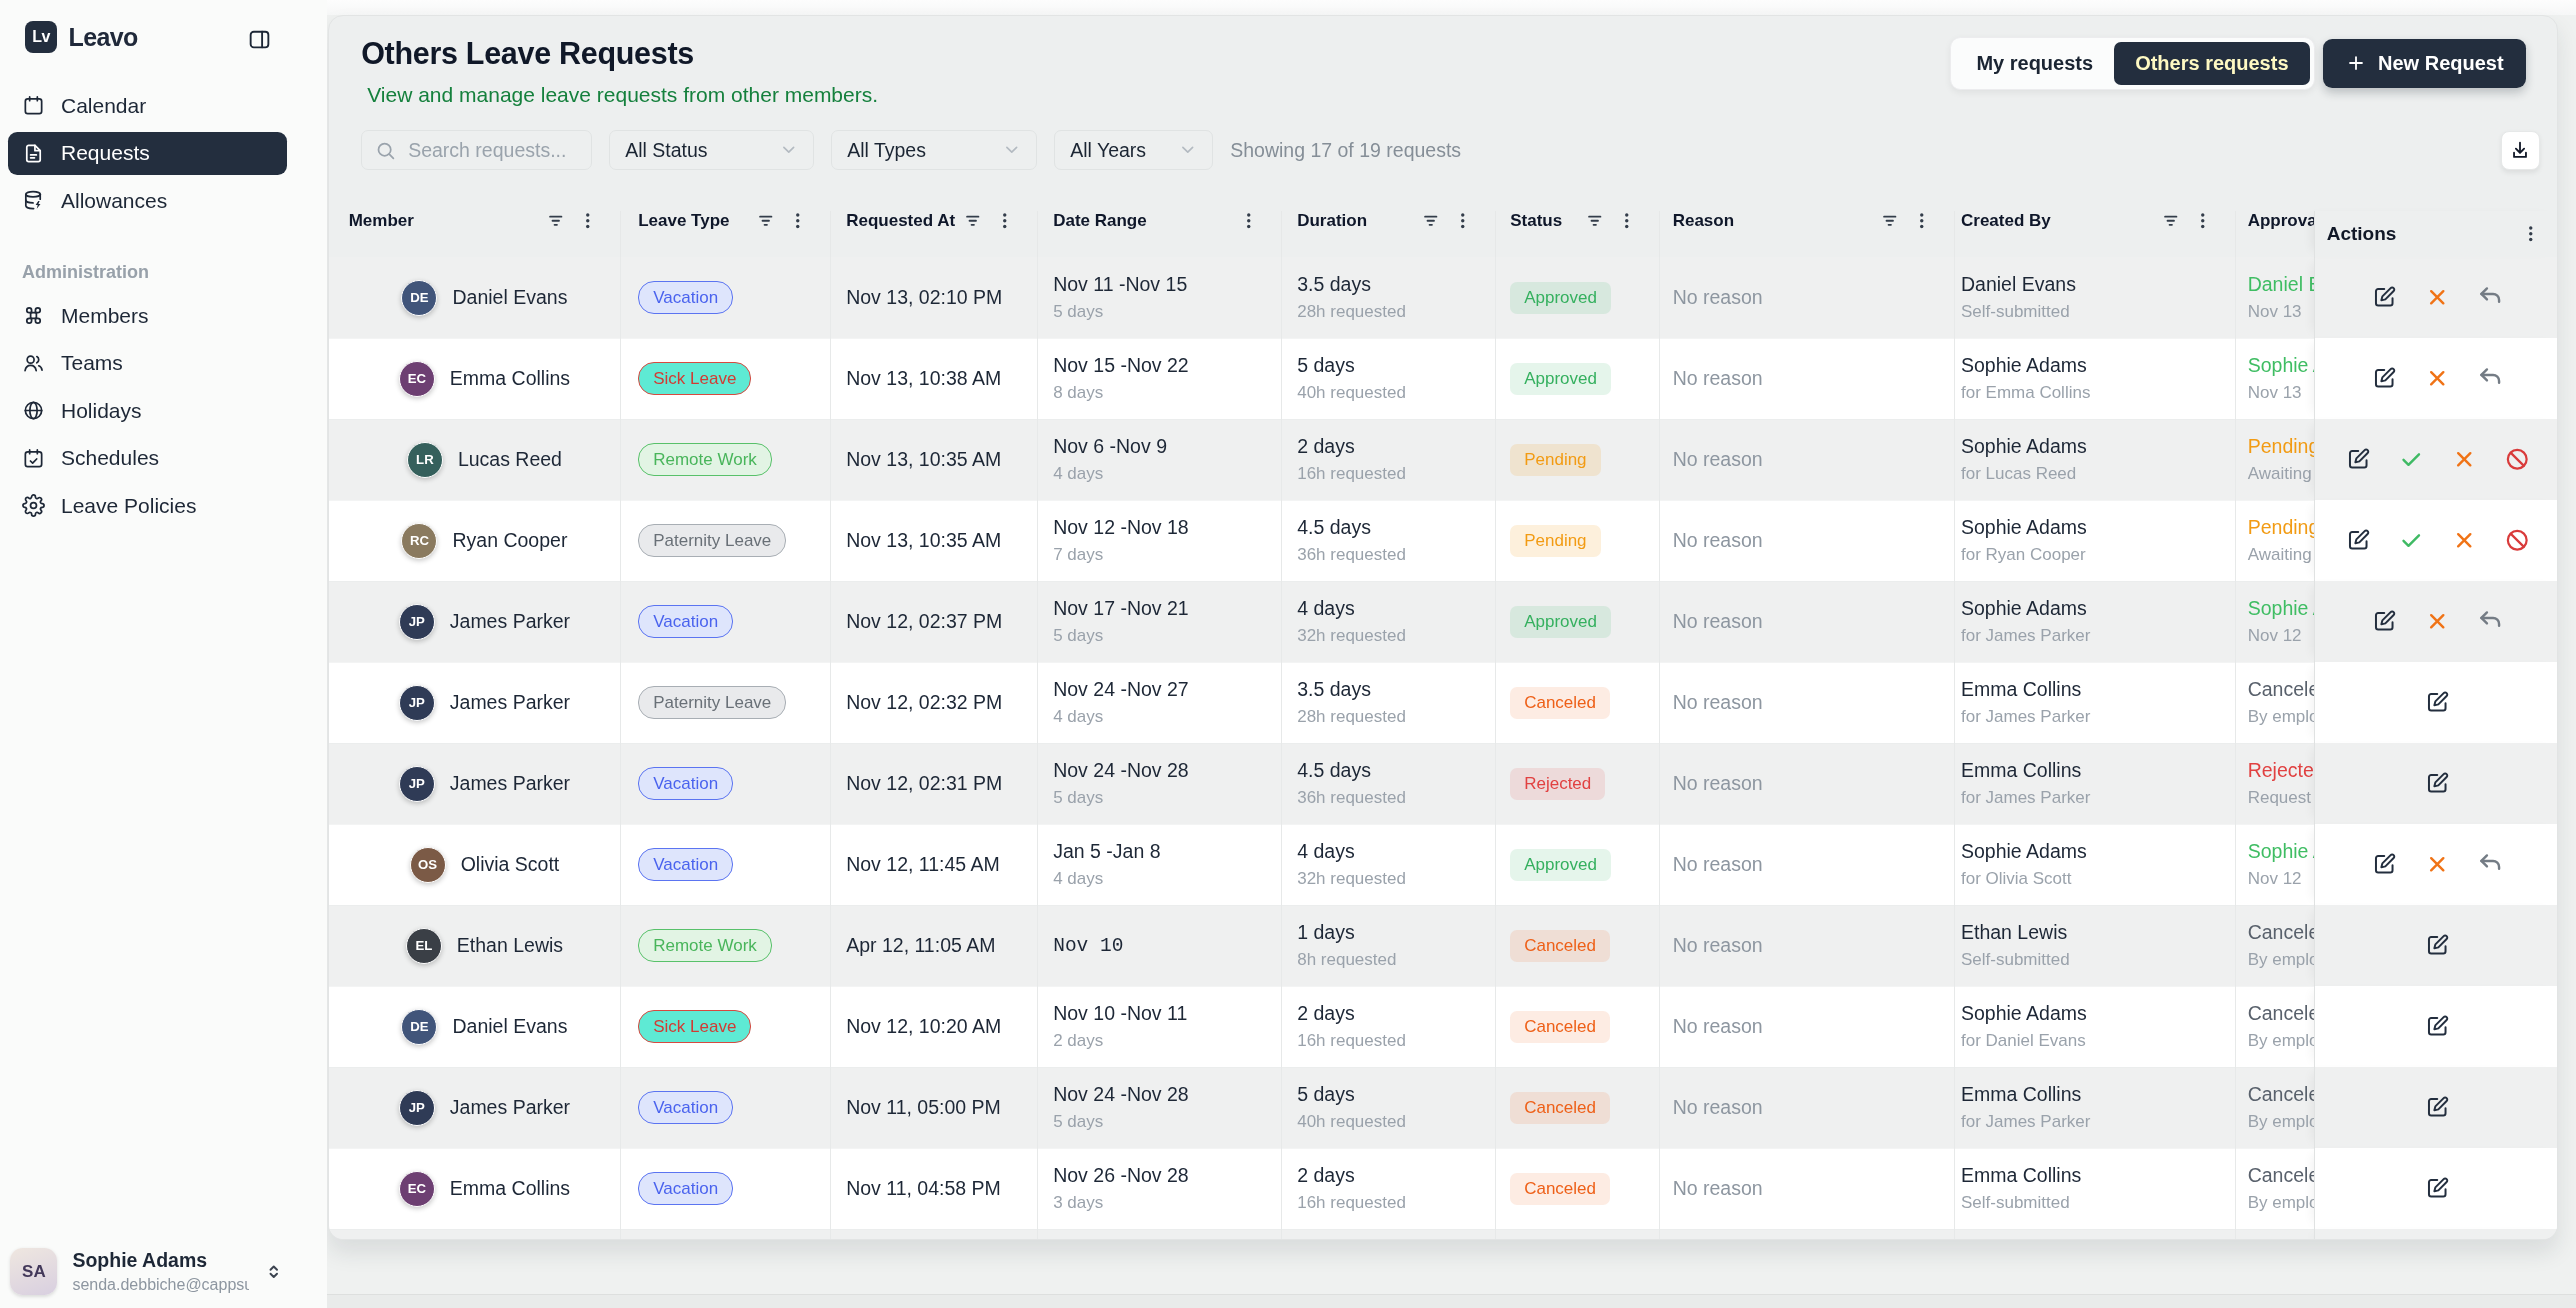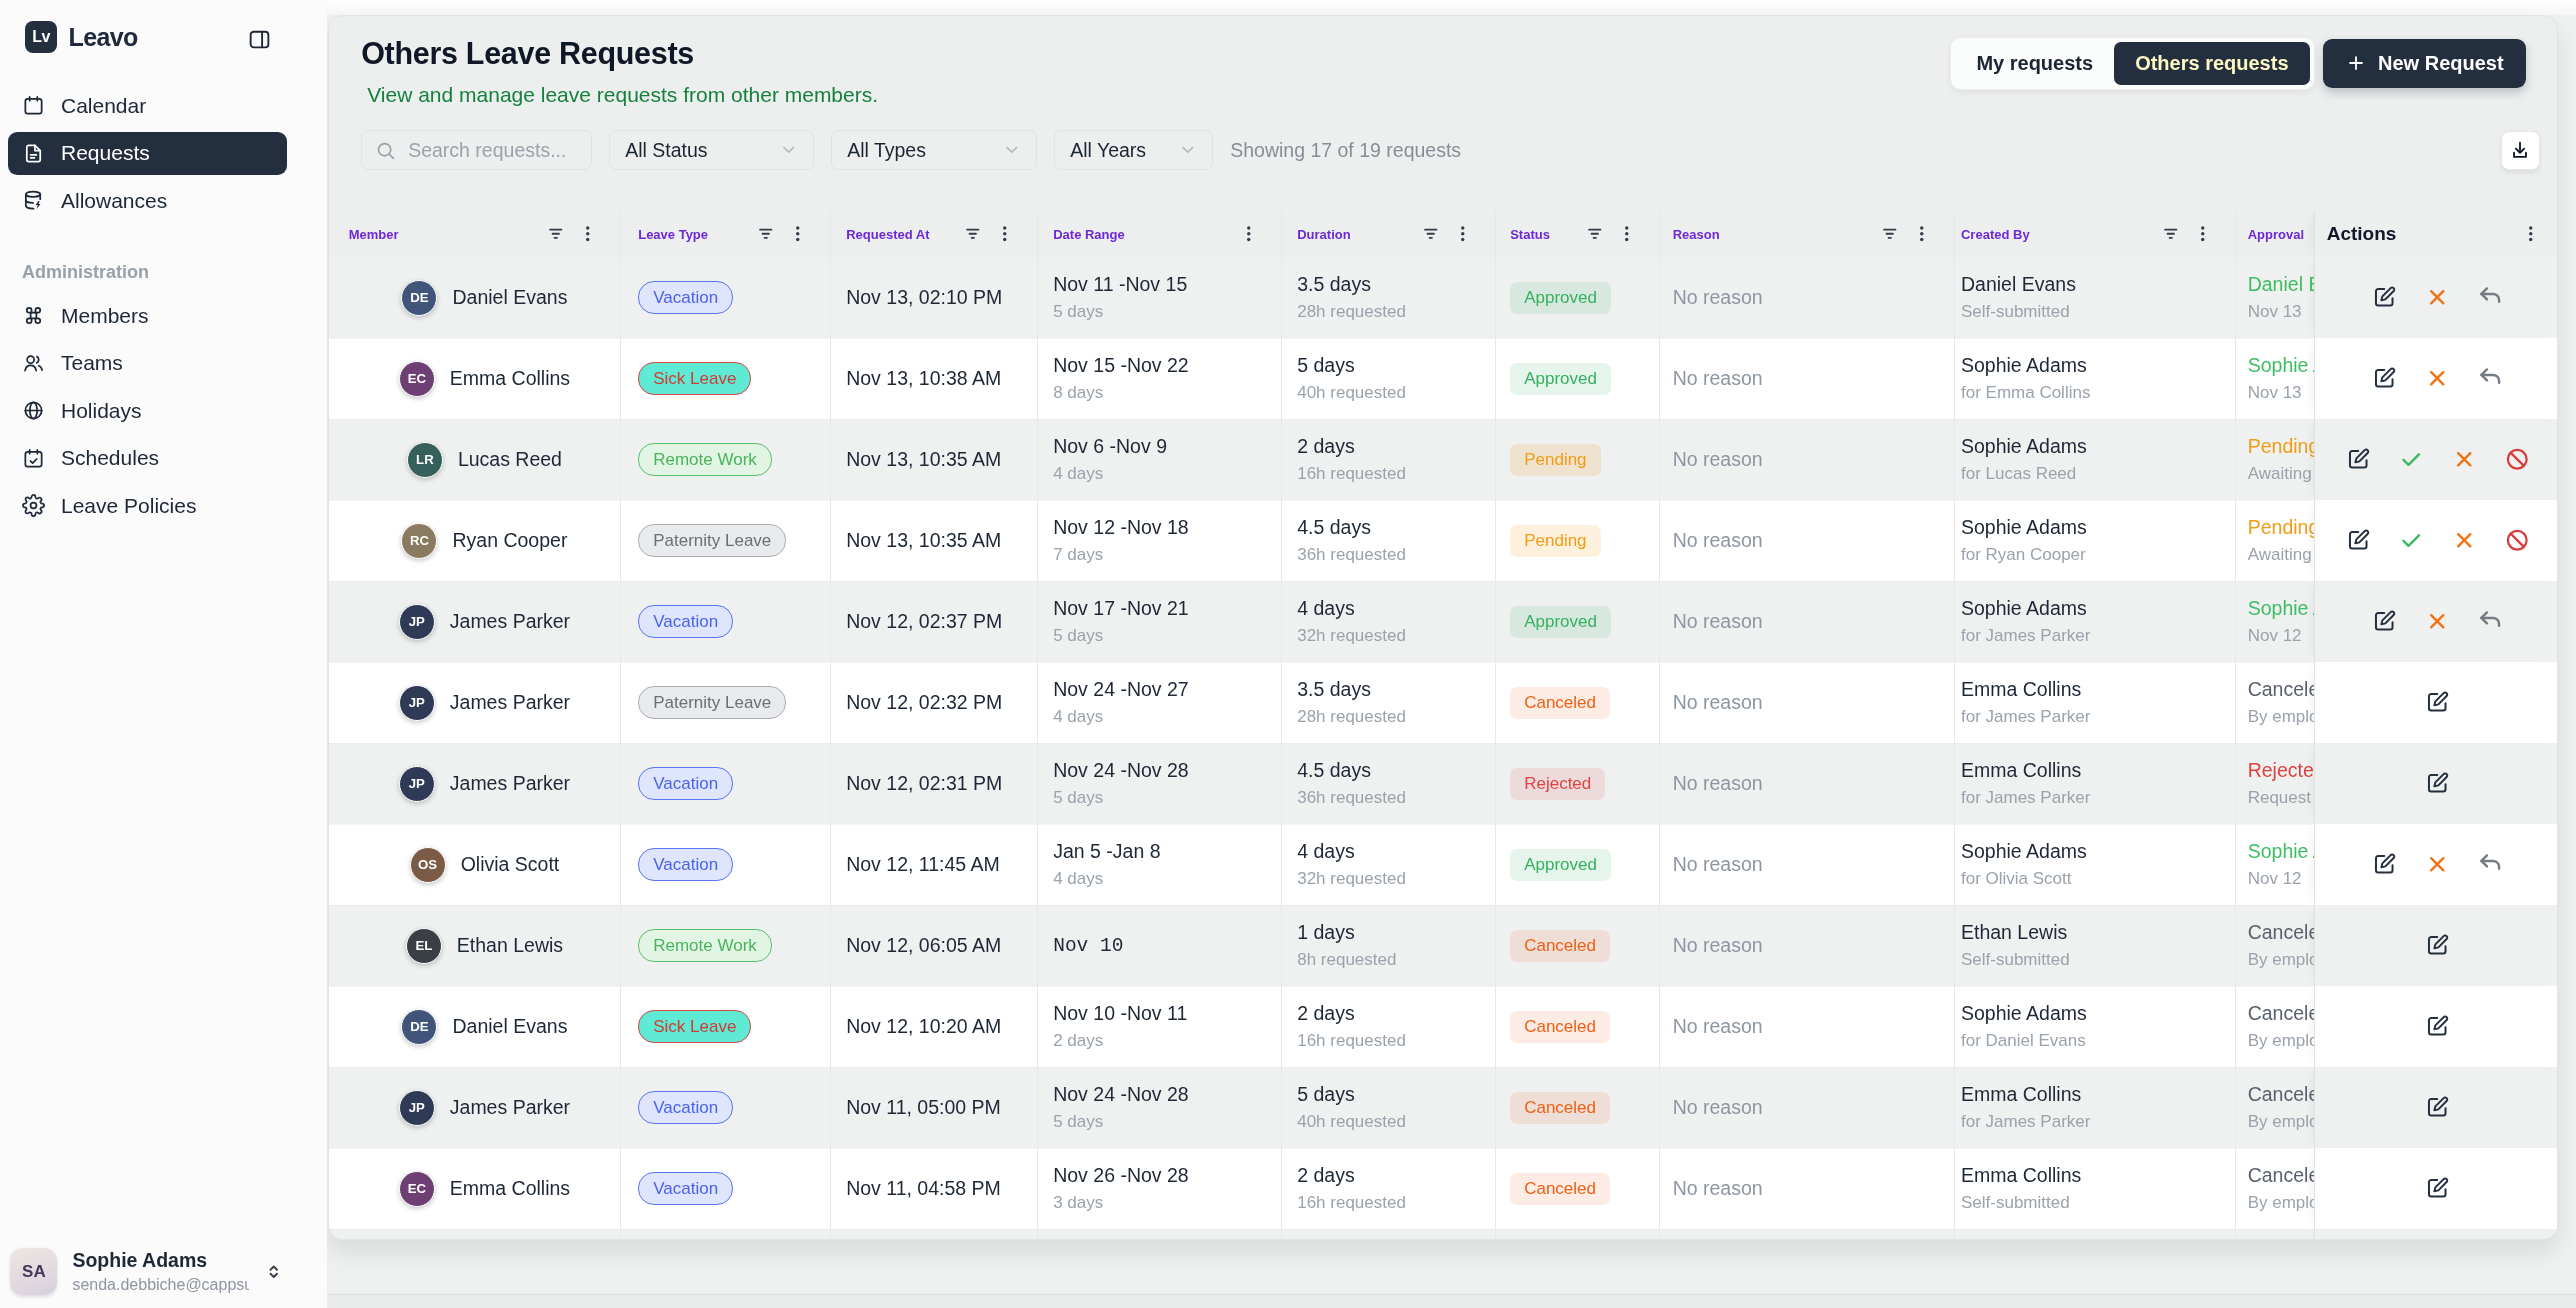--- a/index.html
+++ b/index.html
@@ -61,21 +61,21 @@
     padding:0 15px;font-size:19.5px;color:#1b2533;box-sizing:border-box;cursor:pointer}
   .select .chev{width:19.5px;height:19.5px;color:#b3bac1}
   .sel-status{width:205px}.sel-types{width:206px}.sel-years{width:159px}
   .summary{font-size:19.5px;color:#858e97}
   .btn-download{position:absolute;right:0;top:0.6px;width:39px;height:39px;background:#fff;border:0.6px solid #e6e8e8;border-radius:8px;
     display:flex;align-items:center;justify-content:center;cursor:pointer;box-shadow:0 2.3px 5.8px rgba(0,0,0,.07)}
   .btn-download svg{width:22px;height:22px;color:#111827}
   
   .table{position:absolute;top:195px;left:0;right:0;bottom:0}
   .thead{position:absolute;top:0;left:0;right:0;height:46px;border-bottom:0.6px solid #dfe2e2}
-  .th{position:absolute;top:0;height:46px;display:flex;align-items:center;font-size:13px;font-weight:600;color:#6d28d9;
+  .th{position:absolute;top:0;height:46px;display:flex;font-size:17px;font-weight:600;color:#0f172a;
     border-right:0.6px solid #e6e8e8;box-sizing:border-box;overflow:hidden;white-space:nowrap}
   .th .hic{position:absolute;width:19.5px;height:19.5px;color:#333d4a;cursor:pointer}
   .th .hic.funnel{right:55px}
   .th .hic.kebab{right:23px}
   .th-actions{position:absolute;top:0;height:46px;background:#edefef;border-left:0.6px solid #e0e2e2;z-index:3;
     display:flex;align-items:center;font-size:19px;font-weight:600;color:#111827;box-sizing:border-box;
     box-shadow:-7px 0 10.4px -5.7px rgba(0,0,0,.07)}
   .rows{position:absolute;top:46px;left:0;right:0;bottom:0;overflow:hidden}
   .row{position:relative;height:81px}
   .row.odd{background:#eff0f0}
@@ -899,21 +899,21 @@
             </div>
             <div class="row odd">
               <div class="cell cell-member" style="left: 0px; width: 292px; padding-left: 19.5px;">
                 <div class="avatar" style="background: rgb(58, 63, 70);">EL</div>
                 <span class="mname">Ethan Lewis</span>
               </div>
               <div class="cell cell-leave_type" style="left: 292px; width: 210px; padding-left: 17px;">
                 <span class="pill remote">Remote Work</span>
               </div>
               <div class="cell cell-requested_at" style="left: 501px; width: 208px; padding-left: 16px;">
-                <span class="txt-plain">Nov 12, 06:05 AM</span>
+                <span class="txt-plain">Apr 12, 11:05 AM</span>
               </div>
               <div class="cell cell-date_range" style="left: 710px; width: 243px; padding-left: 14px; font-family: Liberation Mono, monospace;">
                 <span class="txt-main">Nov 10</span>
               </div>
               <div class="cell cell-duration" style="left: 952px; width: 215px; padding-left: 16px;">
                 <span class="txt-main">1 days</span>
                 <span class="txt-sub">8h requested</span>
               </div>
               <div class="cell cell-status" style="left: 1167px; width: 164px; padding-left: 14px;">
                 <span class="tag canceled">Canceled</span>

